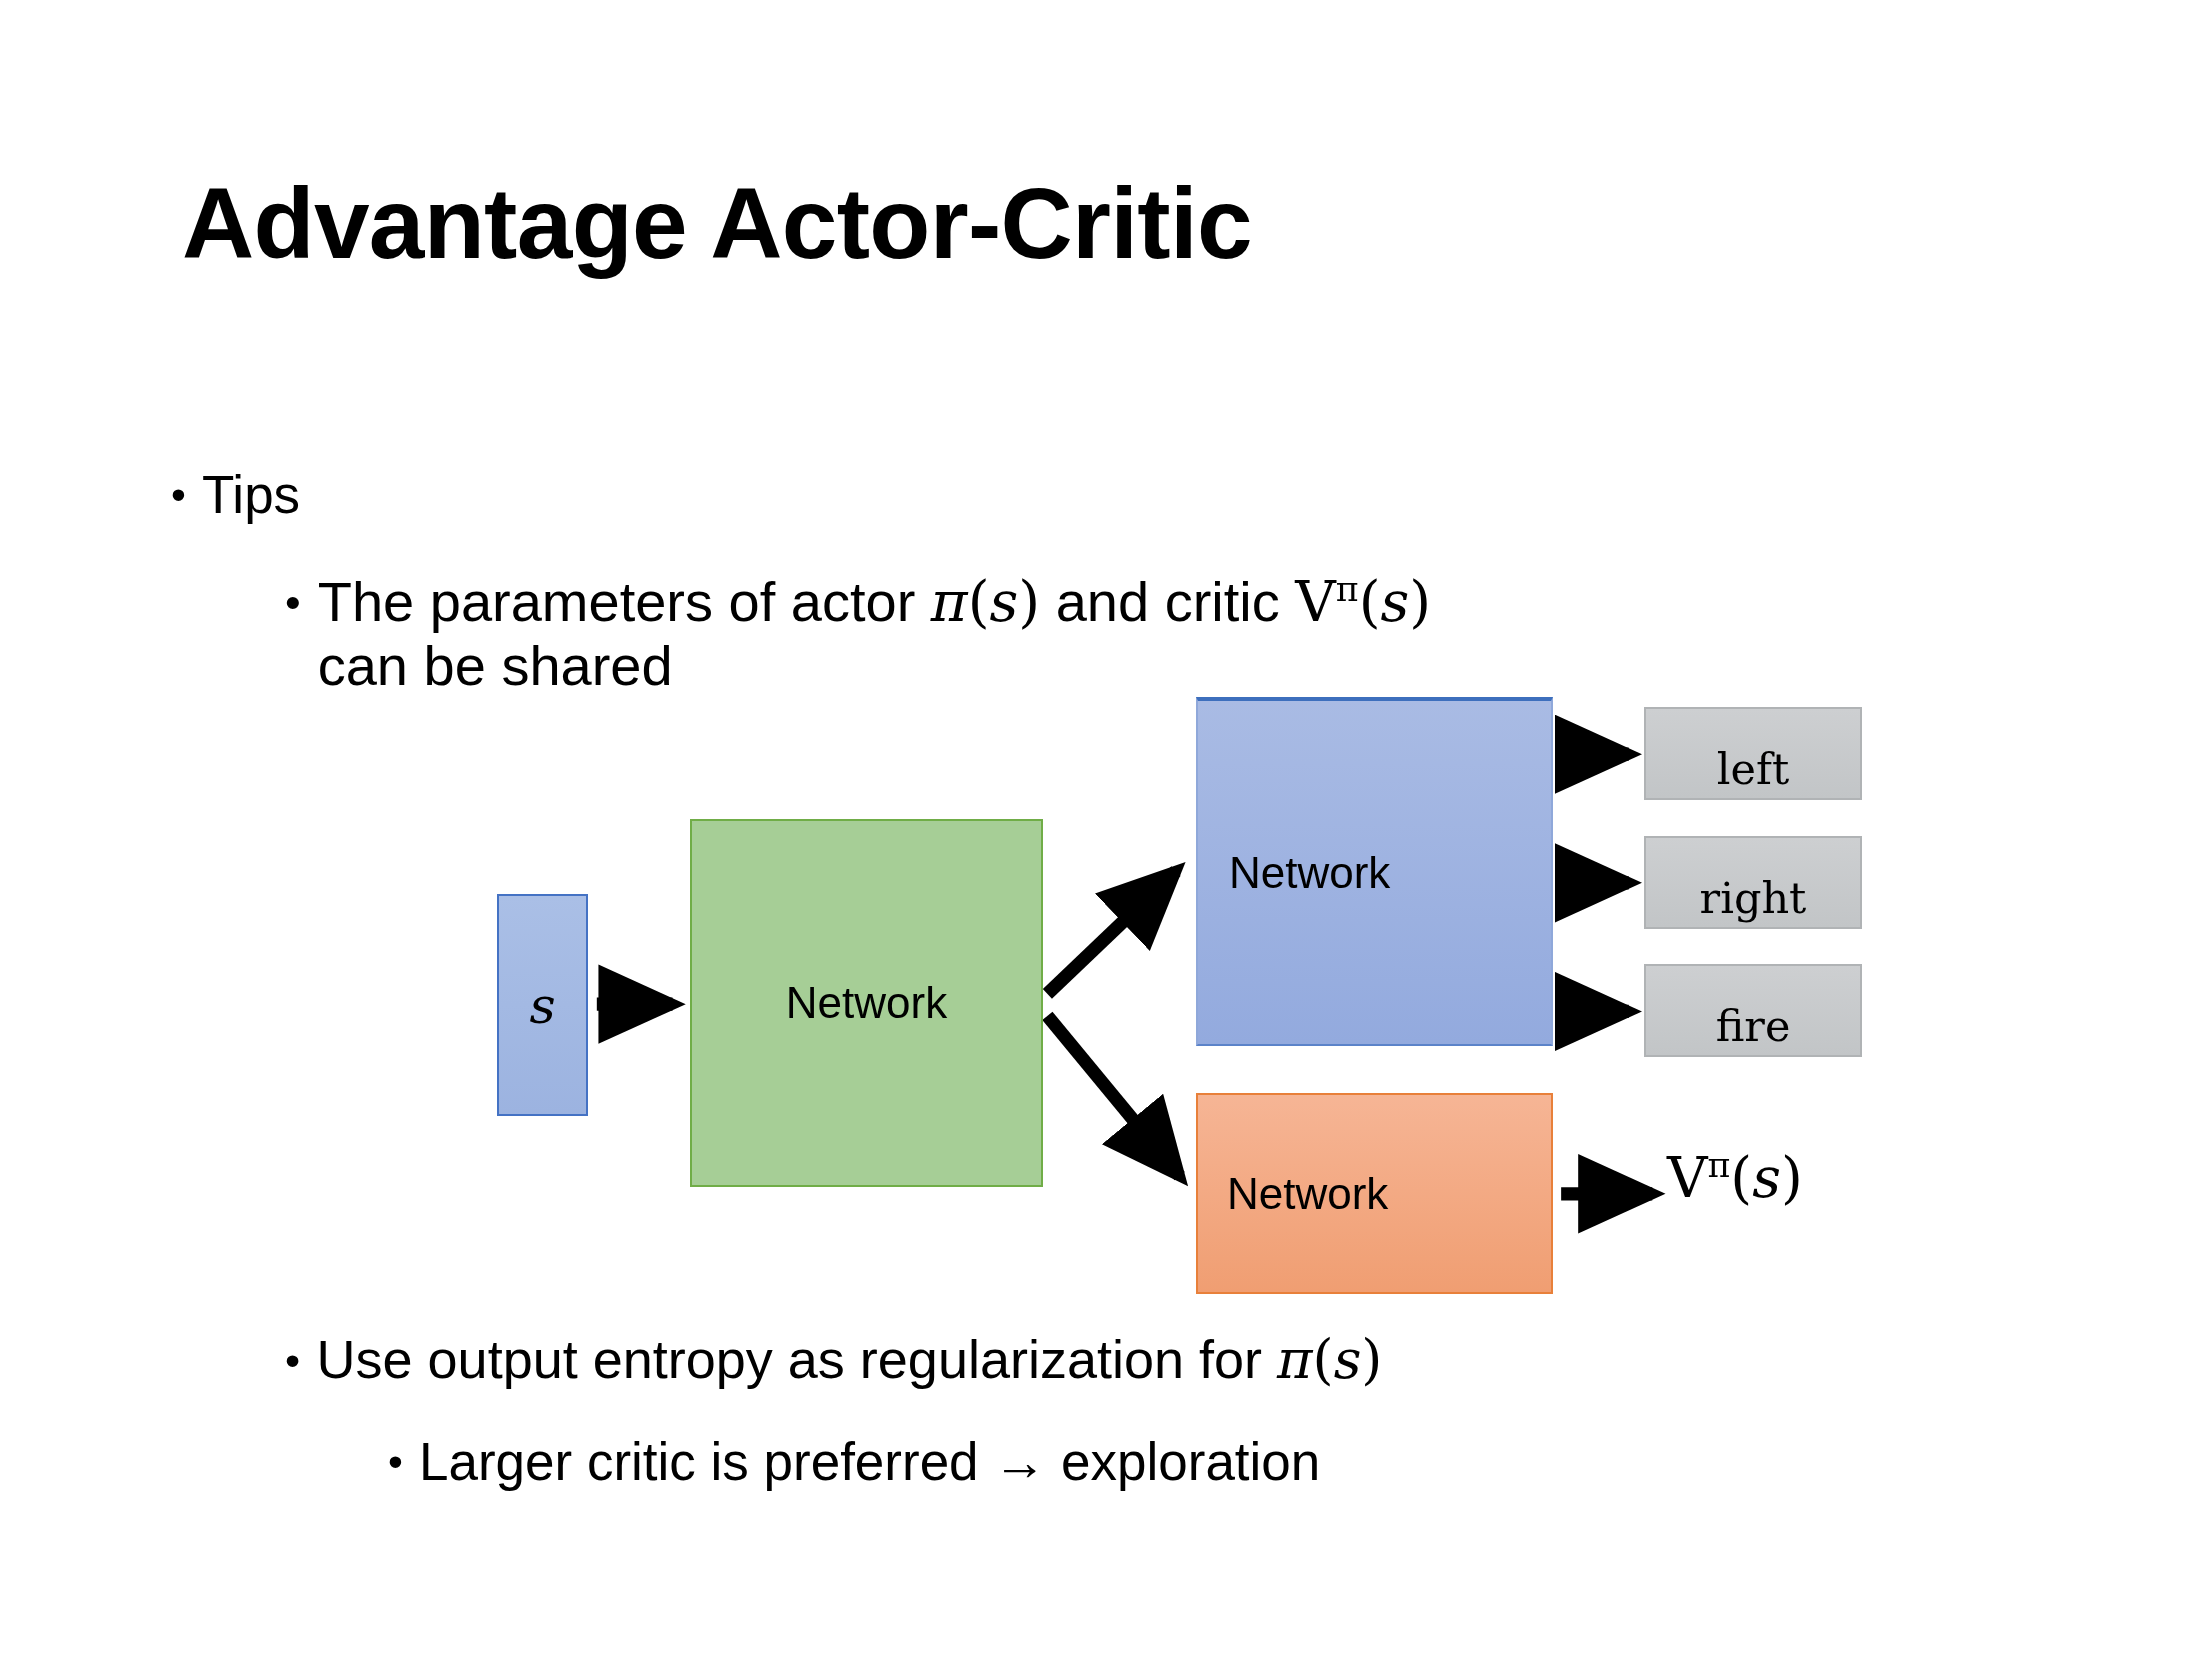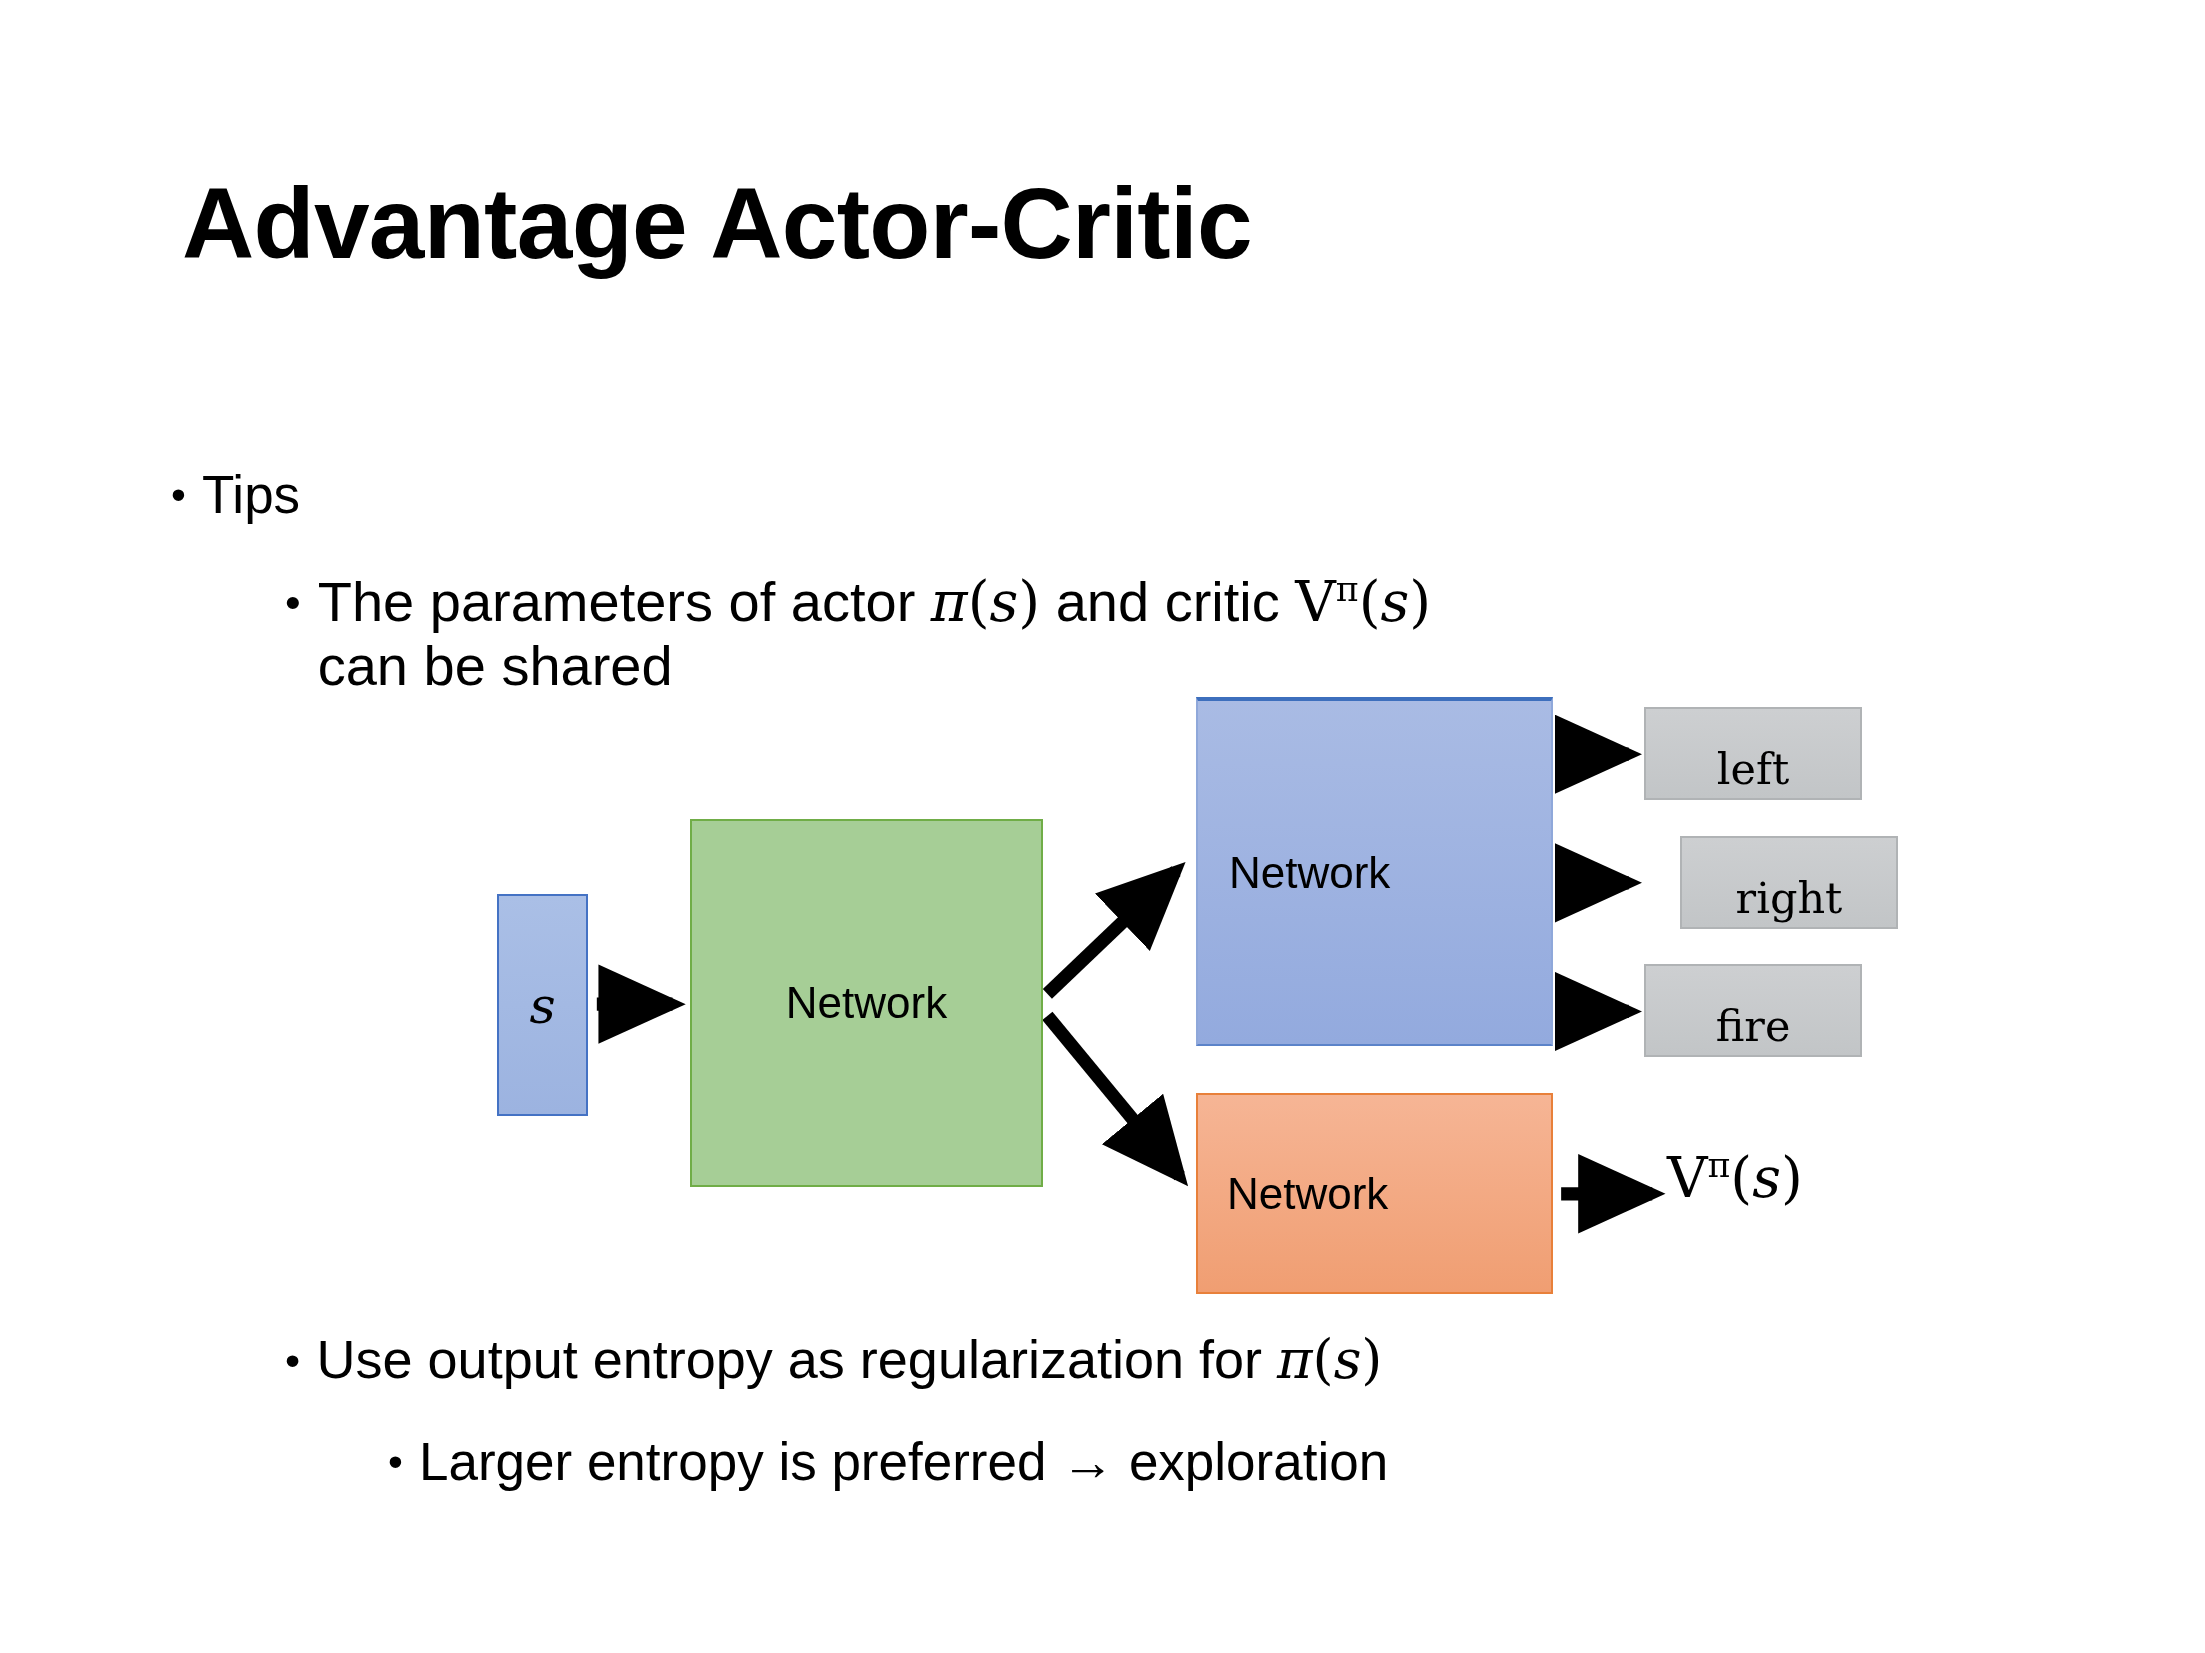--- a/index.html
+++ b/index.html
@@ -180,21 +180,21 @@
     height: 93px;
     background: linear-gradient(180deg, #cdcfd1 0%, #c2c5c7 100%);
     border: 2.2px solid #b0b3b5;
   }
   .box-gray .label {
     font-family: "DejaVu Serif", serif;
     font-size: 43px;
     margin-top: 32px;
   }
   .gray-left  { left: 1644px; top: 707px; }
-  .gray-right { left: 1680px; top: 836px; }
+  .gray-right { left: 1644px; top: 836px; }
   .gray-fire  { left: 1644px; top: 964px; }
 
   
   .vpi-out {
     position: absolute;
     left: 1667px;
     top: 1150px;
     font-size: 56px;
     line-height: 1;
     white-space: nowrap;
@@ -279,17 +279,17 @@
     <div class="vpi-out"><span class="mi-up">V</span><span class="sup">π</span><span class="paren">(</span><span class="mi">s</span><span class="paren">)</span></div>
   </div>
 
   <div class="bullet b-l3">
     <span class="dot">•</span>
     <span class="txt"><span>Use output entropy as regularization for </span><span class="mi">π</span><span class="paren">(</span><span class="mi">s</span><span class="paren">)</span></span>
   </div>
 
   <div class="bullet b-l4">
     <span class="dot">•</span>
-    <span class="txt">Larger entropy is preferred → exploration</span>
+    <span class="txt">Larger critic is preferred → exploration</span>
   </div>
 
 </div>
 
 
 </body></html>

